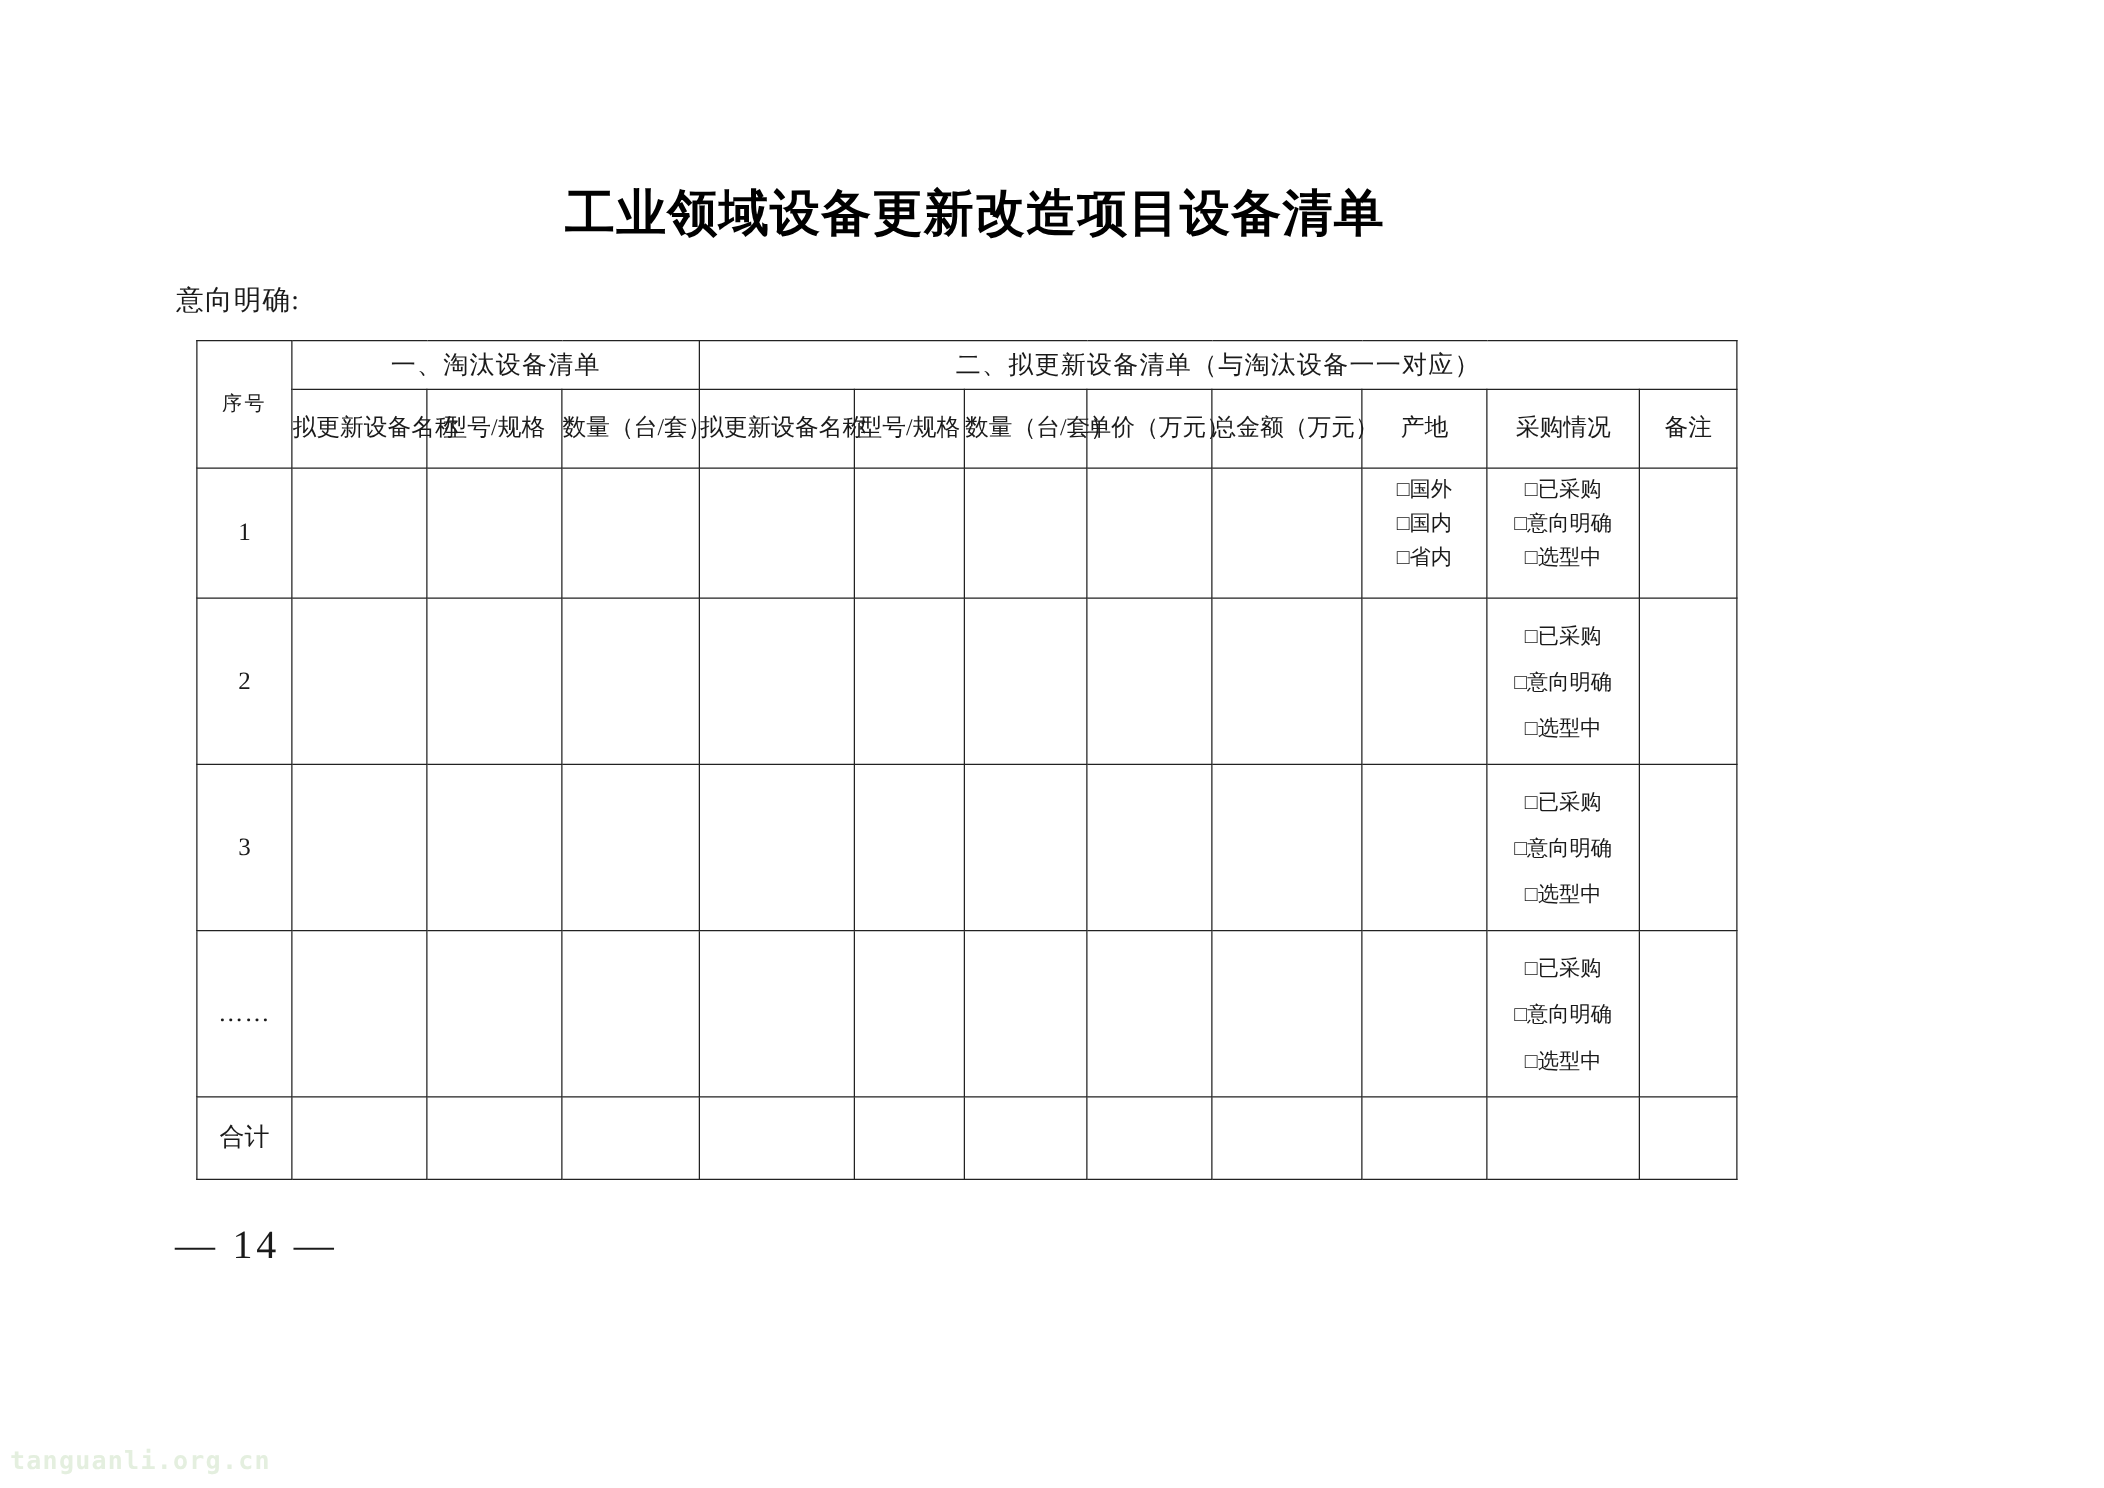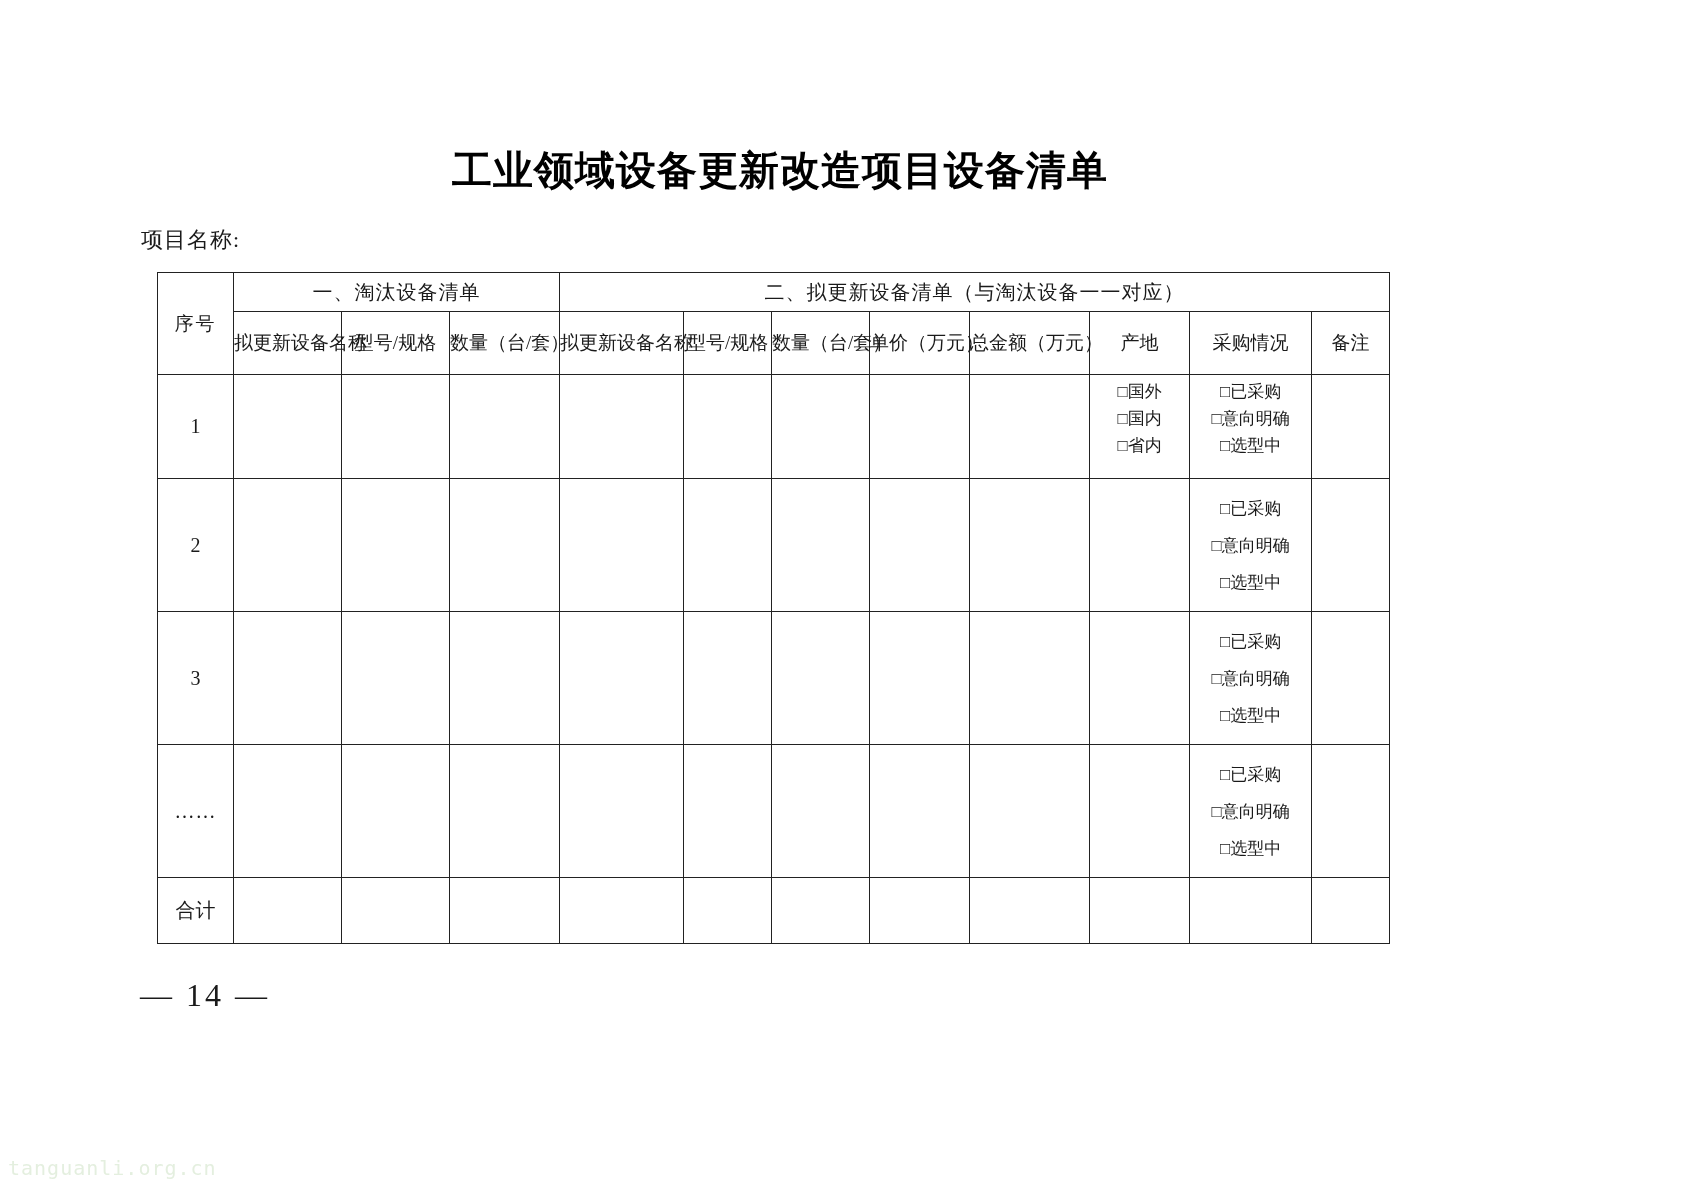--- a/index.html
+++ b/index.html
@@ -83,21 +83,21 @@
     height: 38px;
   }
   .sub-head {
     height: 62px;
     font-size: 19px;
     padding: 0 2px;
     white-space: nowrap;
   }
   .seq-head {
     font-weight: bold;
-    font-size: 19px;
+    font-size: 16px;
     letter-spacing: 2px;
   }
 
   .row-num {
     font-size: 20px;
   }
   .dots {
     font-size: 20px;
     letter-spacing: 1px;
   }
@@ -144,30 +144,31 @@
 
   
   .watermark {
     position: absolute;
     left: 8px;
     bottom: 10px;
     font-family: "DejaVu Sans Mono", monospace;
     font-size: 20px;
     letter-spacing: 1px;
     color: #e4efdf;
+    font-weight: bold;
   }
 </style>
 </head>
 <body>
 
 <div class="page">
 
   <div class="doc-title">工业领域设备更新改造项目设备清单</div>
 
-  <div class="project-line">项目名称:</div>
+  <div class="project-line">意向明确:</div>
 
   <div class="table-wrap">
     <table class="form">
       <colgroup>
         <col class="c-seq">
         <col class="c-oldname">
         <col class="c-oldmodel">
         <col class="c-oldqty">
         <col class="c-newname">
         <col class="c-newmodel">

